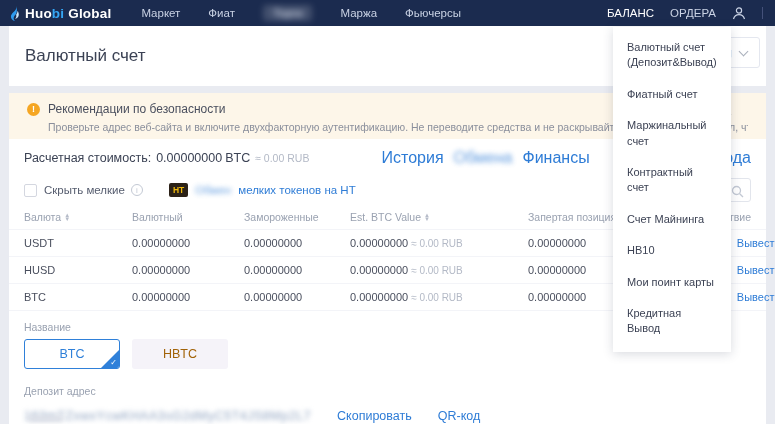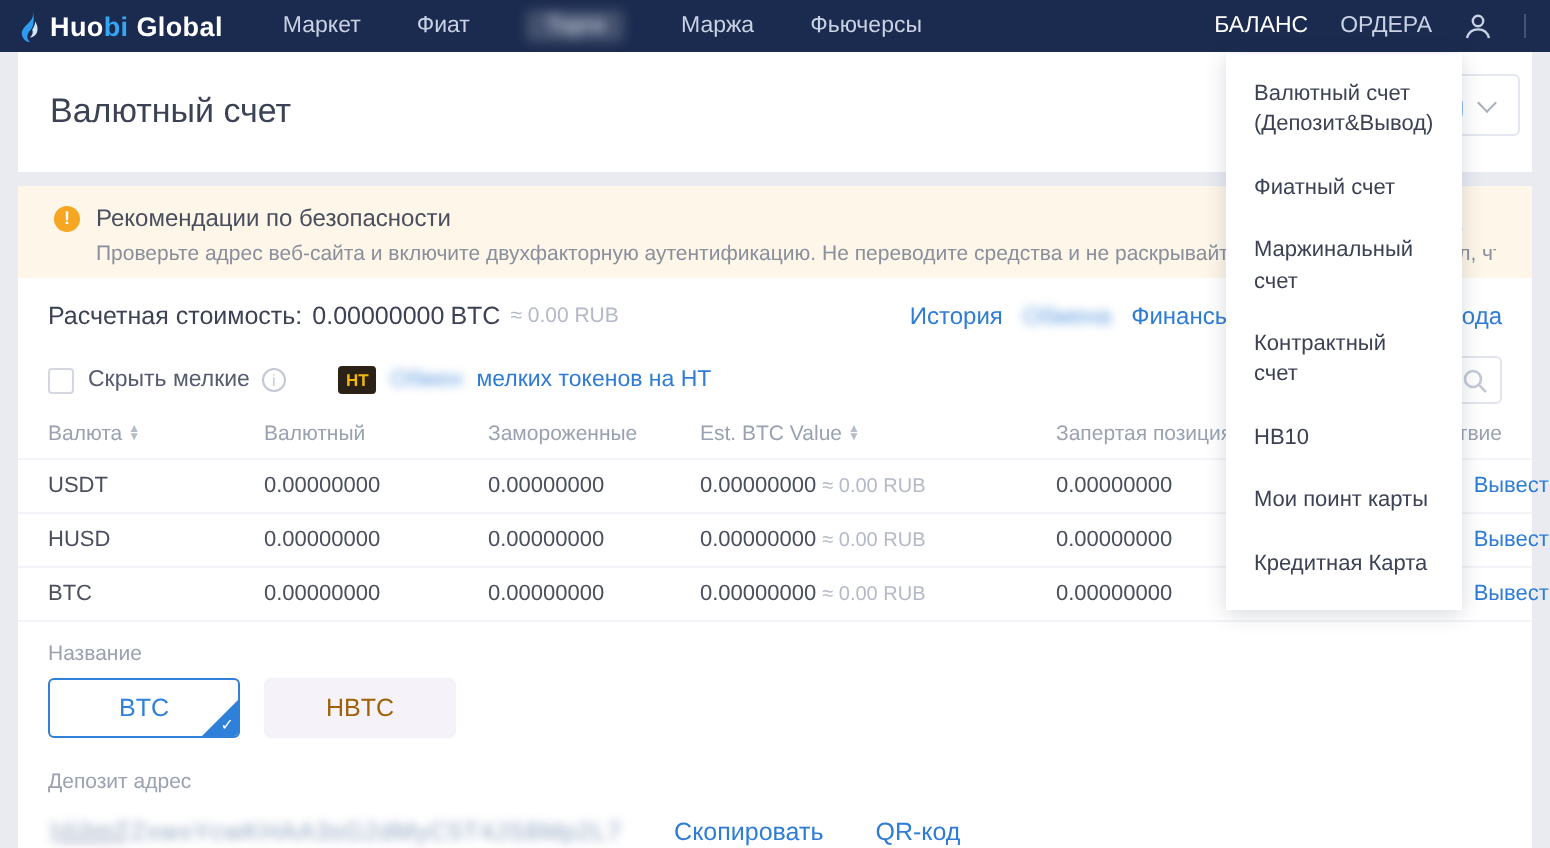--- a/index.html
+++ b/index.html
@@ -41,21 +41,21 @@
   .banner-text { font-size:10.5px; color:#8a8f9c; margin-top:5px; padding-left:21px; white-space:nowrap; overflow:hidden; }
   .banner-chev { position:absolute; right:36px; top:18px; }
 
   
   .summary { display:flex; align-items:center; height:34px; padding:0 15px; margin-top:2px; }
   .sum-label { font-size:12.5px; color:#3b4254; }
   .sum-value { font-size:12.5px; color:#3b4254; margin-left:5px; }
   .sum-unit { font-size:12.5px; color:#3b4254; margin-left:3px; }
   .sum-approx { font-size:10.5px; color:#b3b9c6; margin-left:5px; }
   .sum-links { margin-left:auto; display:flex; align-items:center; gap:10px; font-size:12px; }
-  .link { color:#2e7cd6; cursor:pointer; font-size:12px; }
+  .link { color:#2e7cd6; cursor:pointer; font-size:16px; }
   .blurred { filter:blur(2.5px); opacity:.75; }
   .sum-links .far { margin-left:46px; }
 
   
   .filterrow { display:flex; align-items:center; height:30px; padding:0 15px; }
   .checkbox { width:13px; height:13px; border:1px solid #d4d7e0; border-radius:2px; background:#fff; cursor:pointer; }
   .filter-label { font-size:11.5px; color:#555c6e; margin-left:7px; }
   .info-icon { width:12px; height:12px; border:1px solid #c3c9d4; border-radius:50%; color:#c3c9d4; font-size:8px;
      display:inline-flex; align-items:center; justify-content:center; margin-left:6px; cursor:pointer; }
   .ht-badge { background:#2b2117; color:#f0b90b; font-size:8.5px; font-weight:bold; padding:2px 4px; border-radius:2px; margin-left:26px; }
@@ -258,16 +258,17 @@
 
     <span class="bottom-smudge"></span>
   </div>
 </div>
 
 <div class="dropdown">
   <div class="dd-item">Валютный счет (Депозит&amp;Вывод)</div>
   <div class="dd-item">Фиатный счет</div>
   <div class="dd-item">Маржинальный счет</div>
   <div class="dd-item">Контрактный счет</div>
+  <div class="dd-item">Счет Майнинга</div>
   <div class="dd-item">HB10</div>
   <div class="dd-item">Мои поинт карты</div>
-  <div class="dd-item">Кредитная Карта</div>
+  <div class="dd-item">Кредитная Вывод</div>
 </div>
 
 </body></html>

